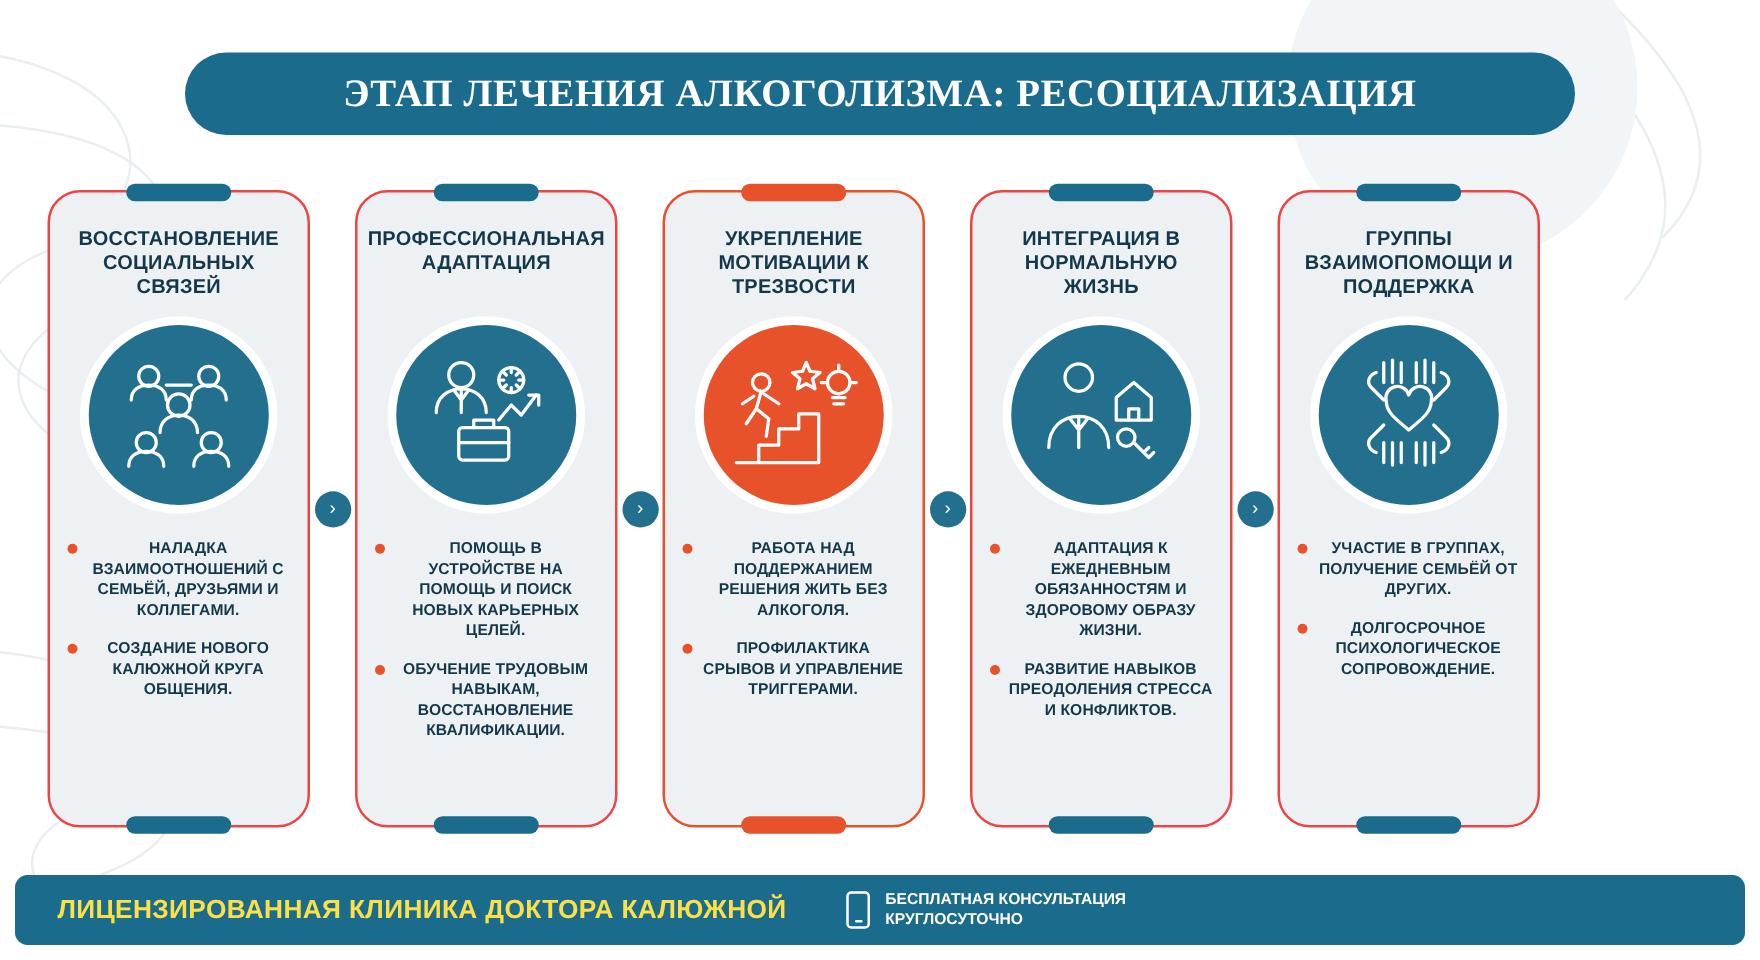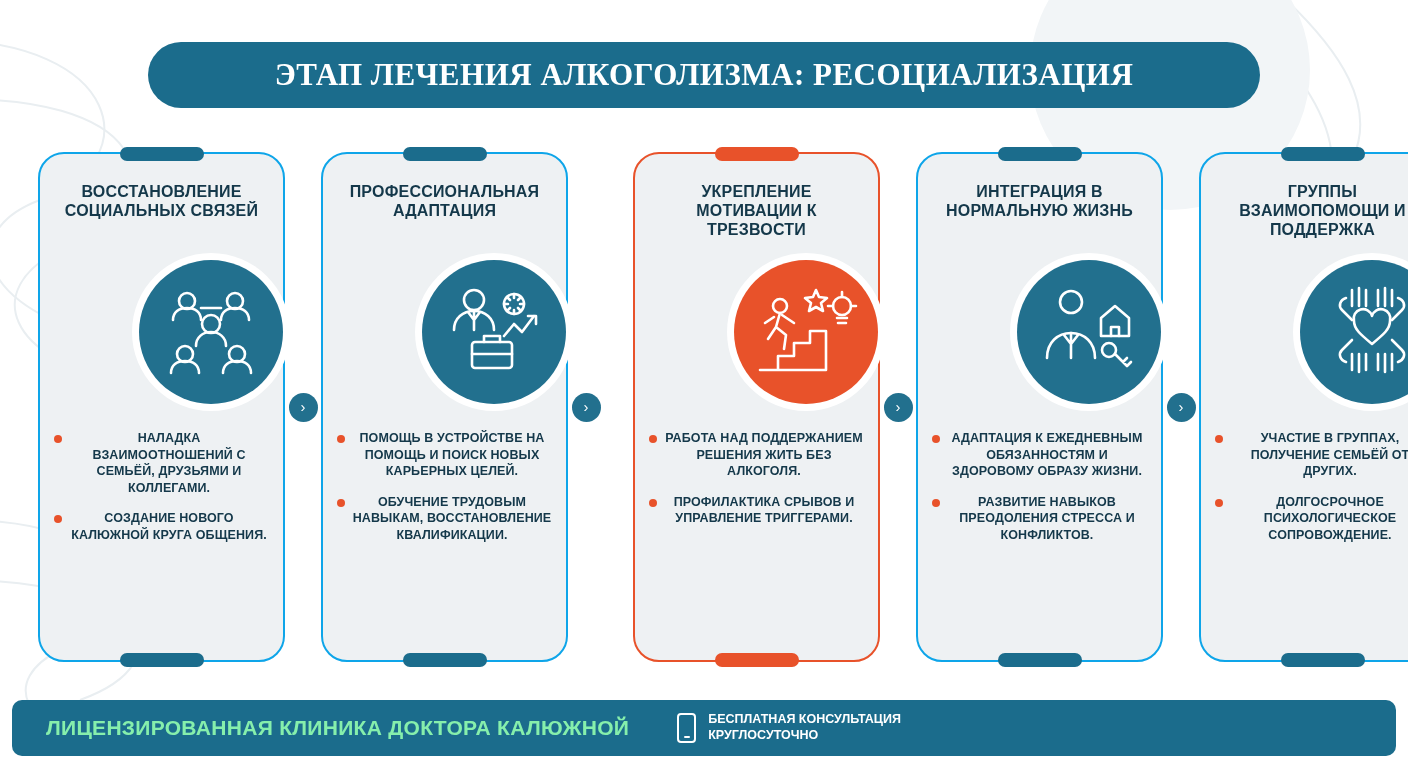--- a/index.html
+++ b/index.html
@@ -61,36 +61,35 @@
     top: 152px;
     left: 38px;
     width: 1332px;
     height: 520px;
     display: flex;
     align-items: flex-start;
   }
 
   .card {
     position: relative;
-    width: 247px;
+    width: 210px;
     height: 510px;
     background: #eef1f3;
-    border: 2px solid #0ea5e9;
+    border: 2px solid #ef4444;
     border-radius: 26px;
     box-sizing: border-box;
     flex: 0 0 auto;
     display: flex;
     flex-direction: column;
-    align-items: flex-end;
+    align-items: center;
     padding-top: 28px;
   }
   .card.accent {
     border-color: #e8522a;
     background: #eef1f3;
-    margin-left: 29px;
   }
 
   .notch {
     position: absolute;
     top: -7px;
     left: 50%;
     transform: translateX(-50%);
     width: 84px;
     height: 14px;
     background: #1b6c8c;
@@ -188,21 +187,21 @@
     width: 1384px;
     height: 56px;
     background: #1b6c8c;
     border-radius: 10px;
     display: flex;
     align-items: center;
     box-sizing: border-box;
     padding: 0 34px;
   }
   .footer-title {
-    color: #86efac;
+    color: #fde047;
     font-size: 21px;
     font-weight: bold;
     letter-spacing: 0.3px;
   }
   .footer-right {
     display: flex;
     align-items: center;
     gap: 12px;
     margin-left: 48px;
   }

